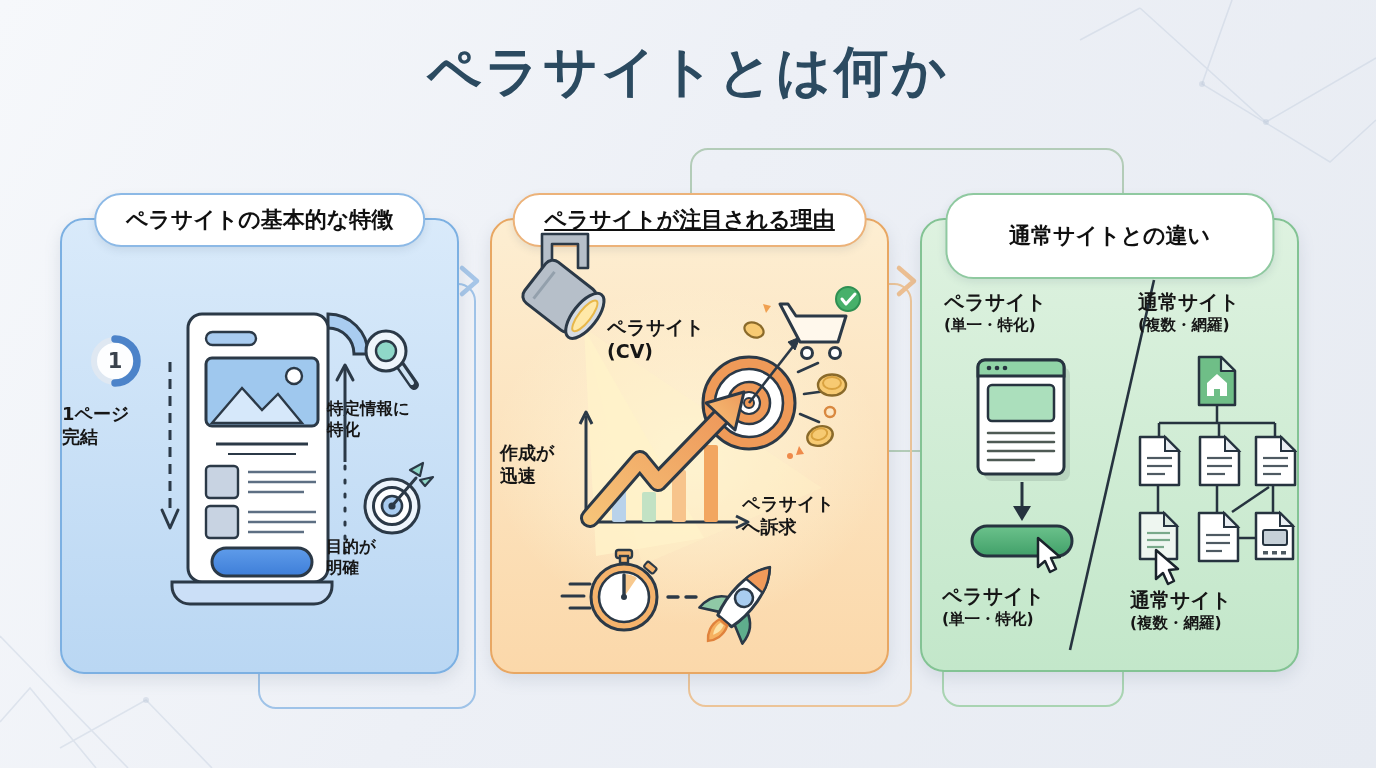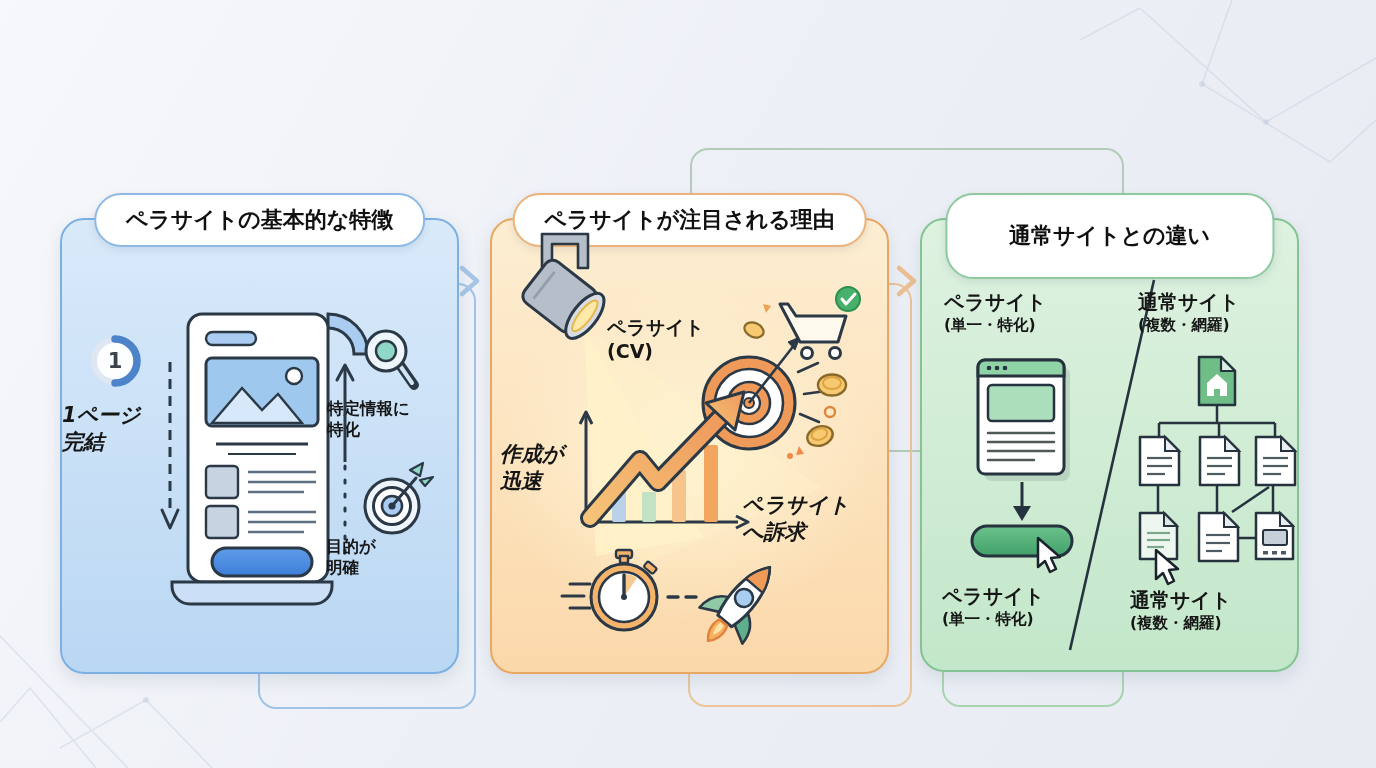--- a/index.html
+++ b/index.html
@@ -20,27 +20,27 @@
     background:linear-gradient(180deg,#fdeed2 0%,#fbd8aa 100%);border-color:#e8a763;}
   .panel-green{left:920px;top:218px;width:375px;height:450px;
     background:linear-gradient(180deg,#def2e0 0%,#c3e7ca 100%);border-color:#83c394;}
   .pill{
     position:absolute;top:-27px;left:50%;transform:translateX(-50%);
     background:#ffffff;border:2px solid;border-radius:28px;height:50px;line-height:50px;
     padding:0 30px;font-size:22px;font-weight:700;color:#101010;white-space:nowrap;
     box-shadow:0 3px 8px rgba(60,80,110,.12);
   }
   .panel-blue .pill{border-color:#8cb9e6;}
-  .panel-orange .pill{border-color:#ecb279;}
+  .panel-orange .pill{border-color:#ecb279;text-decoration:underline;}
   .panel-green .pill{border-color:#8fc9a0;padding:16px 62px;}
   .deco-rect{position:absolute;border:2px solid;border-radius:18px;background:transparent;}
   .lbl{position:absolute;text-align:left;font-weight:700;color:#161616;line-height:1.28;}
   .lbl .l1{display:block;}
   .lbl .l2{display:block;}
-  .fs17 .l1,.fs17 .l2{font-size:21px;font-style:italic;}
+  .fs17 .l1,.fs17 .l2{font-size:18px;}
   .fs16 .l1,.fs16 .l2{font-size:16.5px;}
   .fs19 .l1,.fs19 .l2{font-size:19px;}
   .cmp-top .l1{font-size:20px;}
   .cmp-top .l2{font-size:15.5px;}
   .cmp-bot .l1{font-size:20px;}
   .cmp-bot .l2{font-size:15.5px;}
   .one-num{
     position:absolute;left:24px;top:112px;width:58px;height:58px;line-height:58px;
     text-align:center;font-size:21px;font-weight:700;color:#3a424c;
   }
@@ -72,20 +72,21 @@
   <div class="deco-rect" style="left:688px;top:283px;width:220px;height:420px;border-color:#ecc498;"></div>
   <div class="deco-rect" style="left:942px;top:283px;width:178px;height:420px;border-color:#a9d4b2;"></div>
 
   <svg class="abs" style="left:456px;top:263px;" width="28" height="36" viewBox="0 0 28 36">
     <path d="M6 5 L21 18 L6 31" stroke="#a6c6e8" stroke-width="4.5" fill="none" stroke-linecap="round" stroke-linejoin="round"></path>
   </svg>
   <svg class="abs" style="left:893px;top:263px;" width="28" height="36" viewBox="0 0 28 36">
     <path d="M6 5 L21 18 L6 31" stroke="#ecbf92" stroke-width="4.5" fill="none" stroke-linecap="round" stroke-linejoin="round"></path>
   </svg>
 
+  <h1 class="title">ペラサイトとは何か</h1>
 
   <div class="panel panel-blue">
     <div class="pill">ペラサイトの基本的な特徴</div>
 
     <svg class="abs" style="left:24px;top:112px;" width="58" height="58" viewBox="0 0 58 58">
       <circle cx="29" cy="29" r="21" fill="#fdfeff" stroke="#dfe8f2" stroke-width="6"></circle>
       <path d="M29 7 a22 22 0 0 1 0 44" stroke="#4c83c9" stroke-width="7.5" fill="none" stroke-linecap="round"></path>
     </svg>
     <div class="one-num">1</div>
     <div class="lbl fs17" style="left:0;top:182px;width:108px;">

